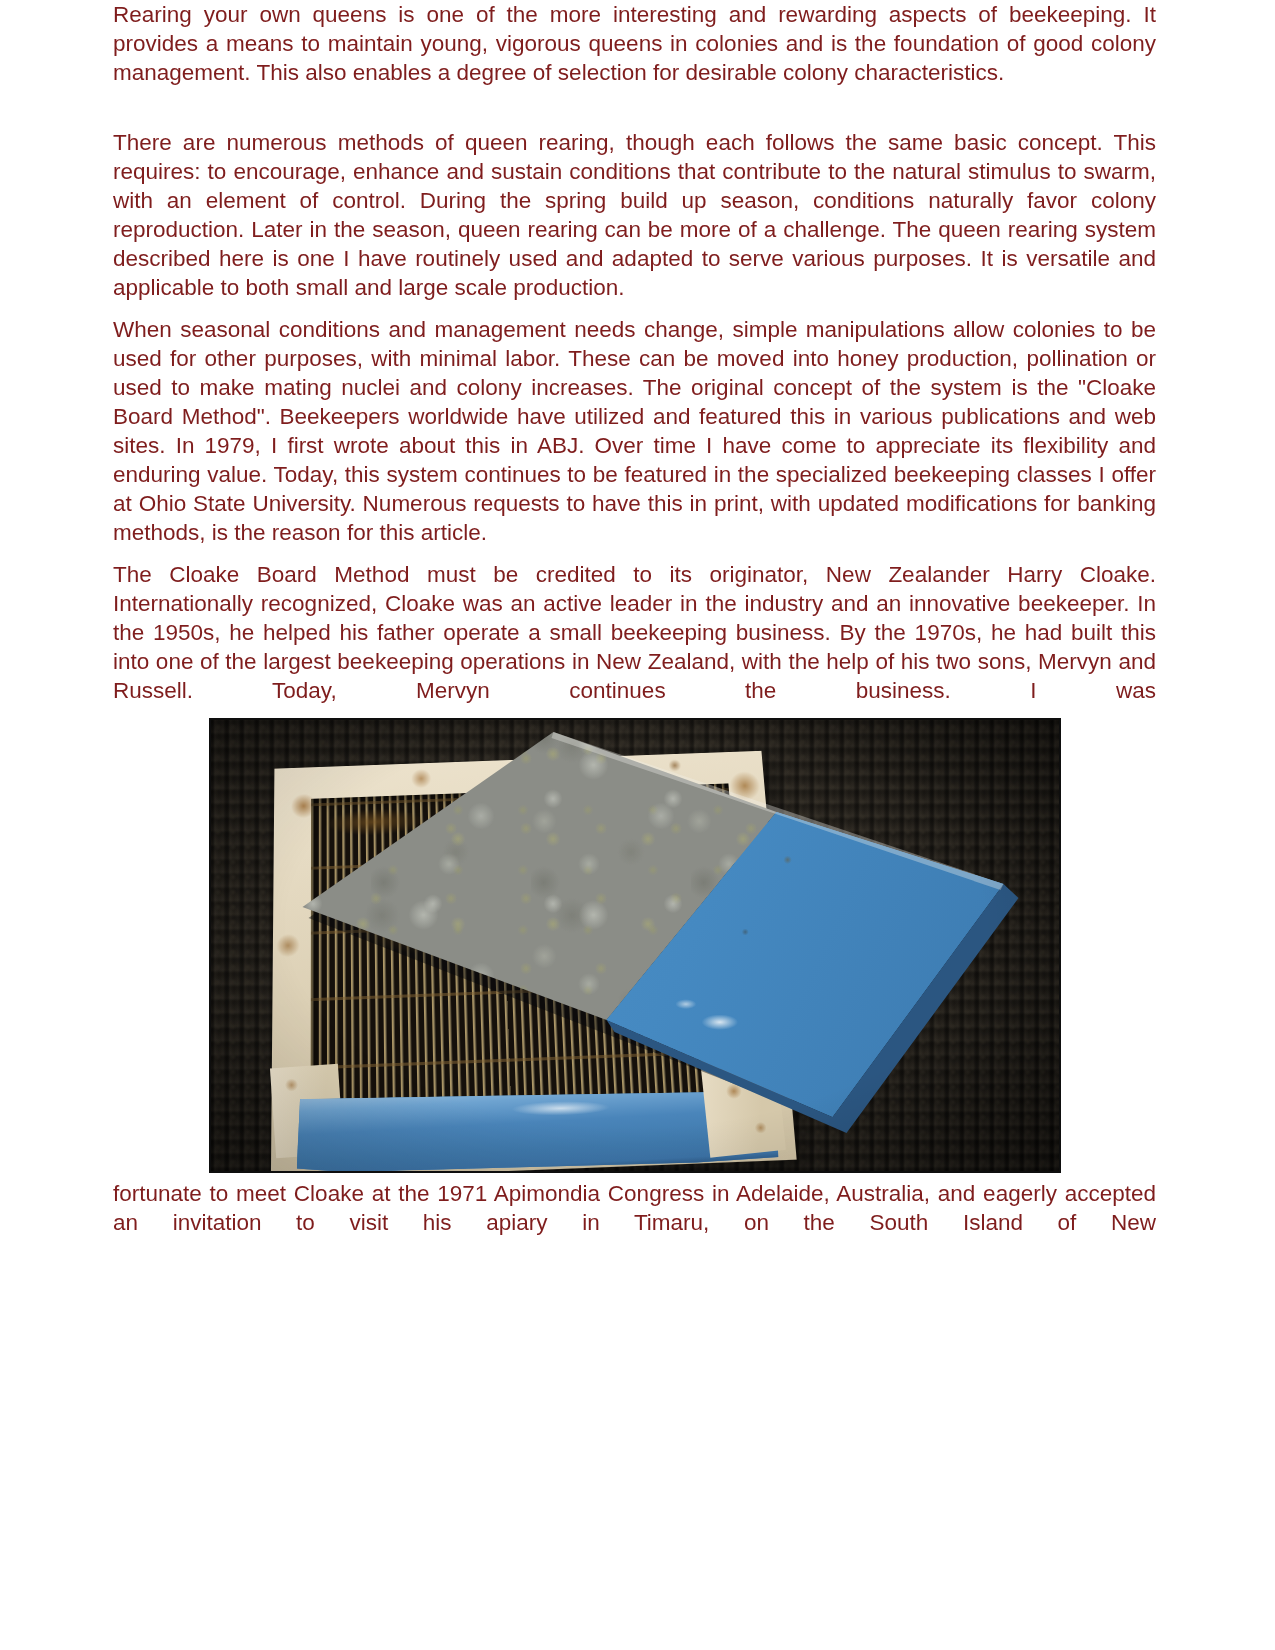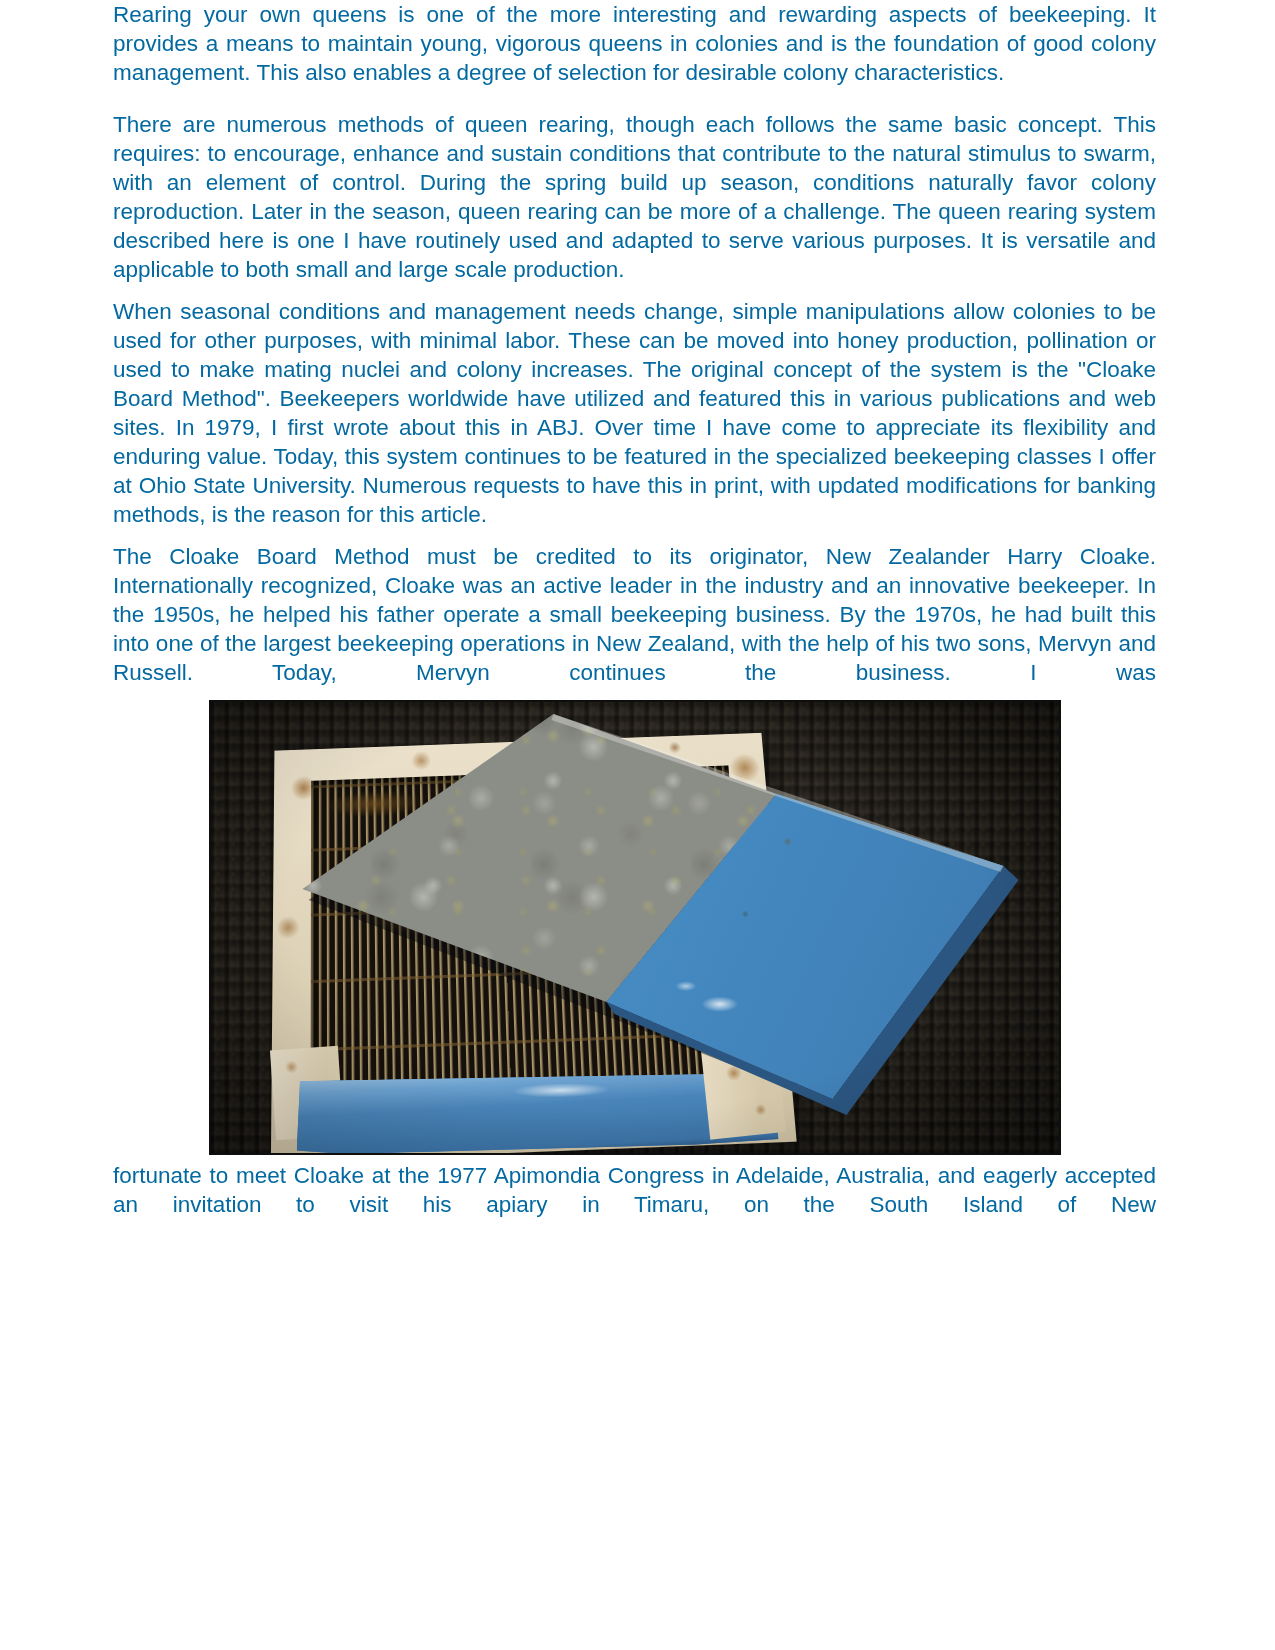--- a/index.html
+++ b/index.html
@@ -26,23 +26,23 @@
     font-weight: bold;
     letter-spacing: -0.5px;
     color: #000;
     white-space: nowrap;
   }
   p.para {
     margin: 0 0 13px 0;
     font-size: 22.5px;
     line-height: 29px;
     text-align: justify;
-    color: #0369a1;
-  }
-  p.gap-before { margin-top: 23px; }
+    color: #7f1d1d;
+  }
+  p.gap-before { margin-top: 41px; }
   p.cont { text-align-last: justify; }
 
   
   figure.photo {
     width: 848px;
     height: 451px;
     margin: 13px auto 6px auto;
     border: 2px solid #0e0e0e;
     position: relative;
     overflow: hidden;
@@ -192,16 +192,16 @@
       <div class="rail"></div>
       <div class="corner-br"></div>
       <div class="board-shadow"></div>
       <div class="board-metal"></div>
       <div class="board-blue"></div>
       <div class="board-edge"></div>
       <div class="board-glint"></div>
       <div class="vignette"></div>
     </figure>
 
-    <p class="para cont">fortunate to meet Cloake at the 1977 Apimondia Congress in Adelaide, Australia, and eagerly accepted an invitation to visit his apiary in Timaru, on the South Island of New</p>
+    <p class="para cont">fortunate to meet Cloake at the 1971 Apimondia Congress in Adelaide, Australia, and eagerly accepted an invitation to visit his apiary in Timaru, on the South Island of New</p>
 
   </div>
 </div>
 
 </body></html>

